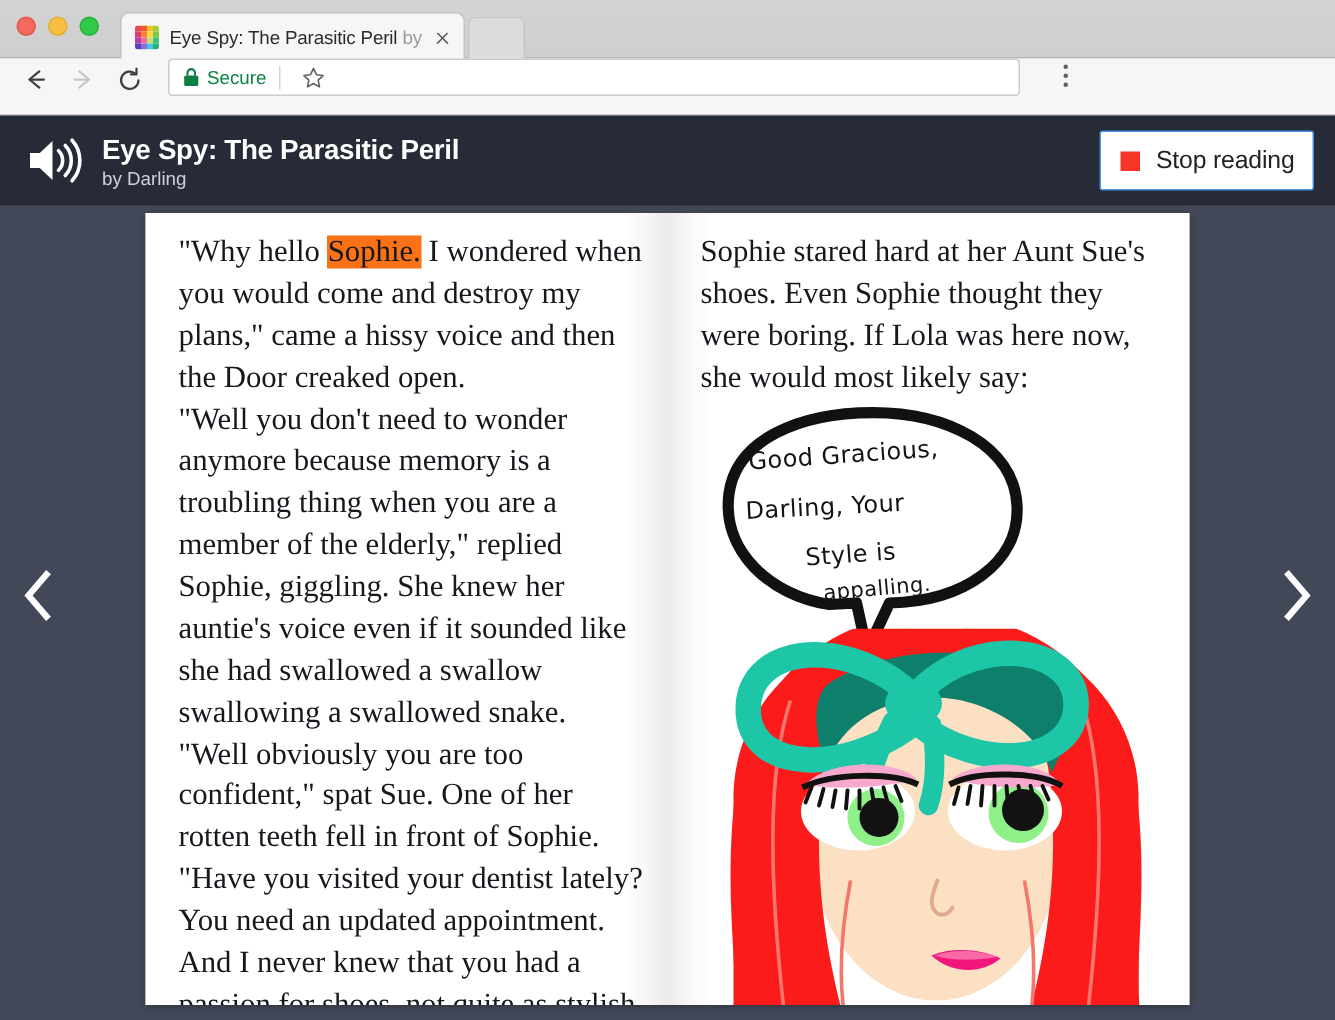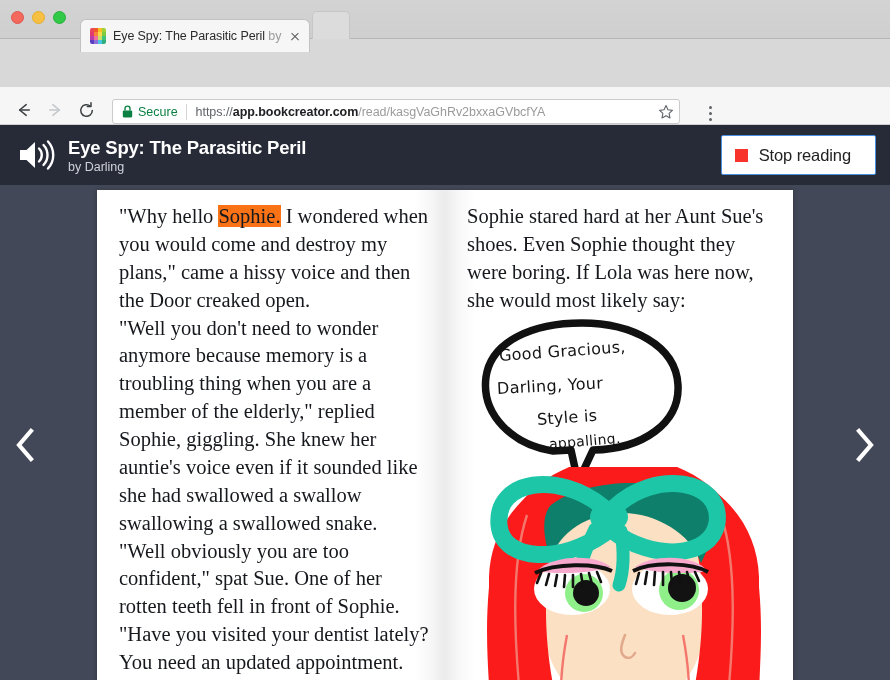--- a/index.html
+++ b/index.html
@@ -44,21 +44,21 @@
     border-radius: 50%;
     box-sizing: border-box;
   }
   .tl-red    { background: #f4695e; border: 1px solid #e0564c; }
   .tl-yellow { background: #f7c043; border: 1px solid #e4ae30; }
   .tl-green  { background: #31c947; border: 1px solid #27b23c; }
 
   #browser-tab {
     position: absolute;
     left: 80px;
-    top: 19px;
+    top: 8px;
     width: 230px;
     height: 33px;
     background: #f6f6f6;
     border-radius: 6px 6px 0 0;
     border: 1px solid #c2c2c2;
     border-bottom: none;
     display: flex;
     align-items: center;
     padding: 0 6px 0 9px;
     box-sizing: border-box;
@@ -111,24 +111,23 @@
     border-radius: 5px 5px 0 0;
   }
 
   
   #toolbar {
     position: relative;
     height: 38px;
     background: #f6f6f6;
     border-bottom: 1px solid #cfcfcf;
     display: flex;
-    align-items: flex-end;
+    align-items: flex-start;
     padding: 0 10px;
     box-sizing: border-box;
-    margin-top: 48px;
   }
   .nav-btn {
     width: 28px; height: 28px;
     display: flex; align-items: center; justify-content: center;
     flex: 0 0 28px;
     margin-right: 3px;
     cursor: pointer;
   }
   #omnibox {
     flex: 1 1 auto;
@@ -236,21 +235,21 @@
     margin-top: 1px;
   }
   #stop-reading-button {
     flex: 0 0 auto;
     background: #ffffff;
     border: 1px solid #4a90e2;
     border-radius: 2px;
     height: 38px;
     display: flex;
     align-items: center;
-    padding: 0 24px 0 13px;
+    padding: 0 12px 0 13px;
     cursor: pointer;
   }
   #stop-square {
     width: 13px; height: 13px;
     background: #f8342a;
     margin-right: 11px;
     flex: 0 0 13px;
   }
   #stop-reading-label {
     font-size: 16.5px;
@@ -423,21 +422,20 @@
 
     <div id="omnibox">
       <span id="lock-icon">
         <svg width="11" height="13" viewBox="0 0 11 13">
           <rect x="0.8" y="5.4" width="9.4" height="7" rx="1.1" fill="#0b8043"></rect>
           <path d="M3 5.4 V3.6 a2.5 2.5 0 0 1 5 0 V5.4" fill="none" stroke="#0b8043" stroke-width="1.4"></path>
         </svg>
       </span>
       <span id="secure-label">Secure</span>
       <span id="omnibox-divider"></span>
-      <span id="url-text"><span class="url-scheme">https://</span><span class="url-host">app.bookcreator.com</span><span>/read/kasgVaGhRv2bxxaGVbcfYA</span></span>
       <span id="star-icon">
         <svg width="16" height="16" viewBox="0 0 16 16">
           <path d="M8 1.6 L9.95 5.8 L14.4 6.35 L11.1 9.4 L11.97 13.9 L8 11.7 L4.03 13.9 L4.9 9.4 L1.6 6.35 L6.05 5.8 Z" fill="none" stroke="#5f6368" stroke-width="1.1" stroke-linejoin="round"></path>
         </svg>
       </span>
     </div>
 
     <div id="menu-dots">
       <span></span>
         <span></span>

